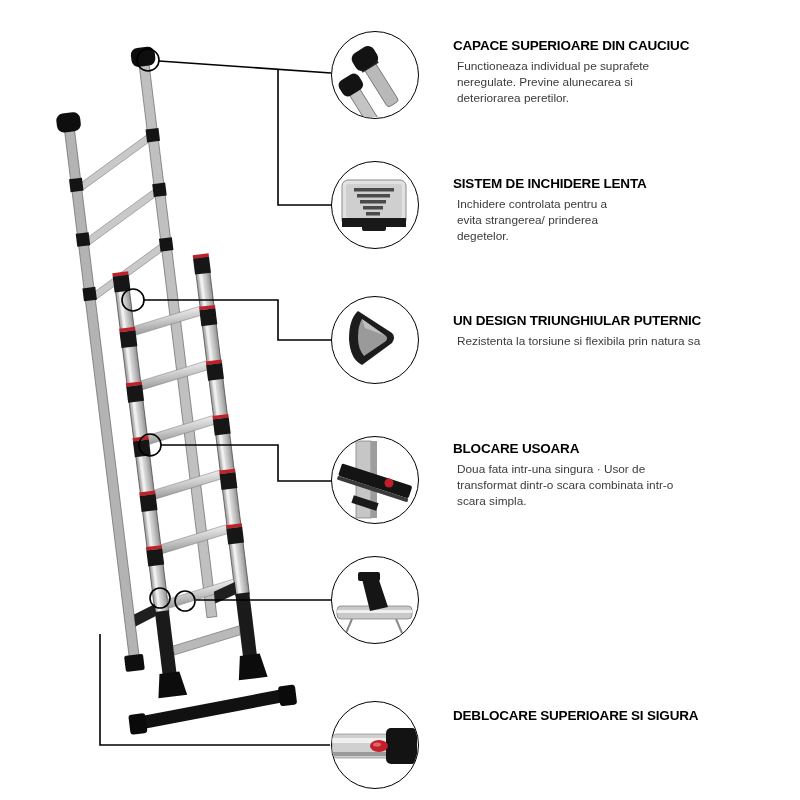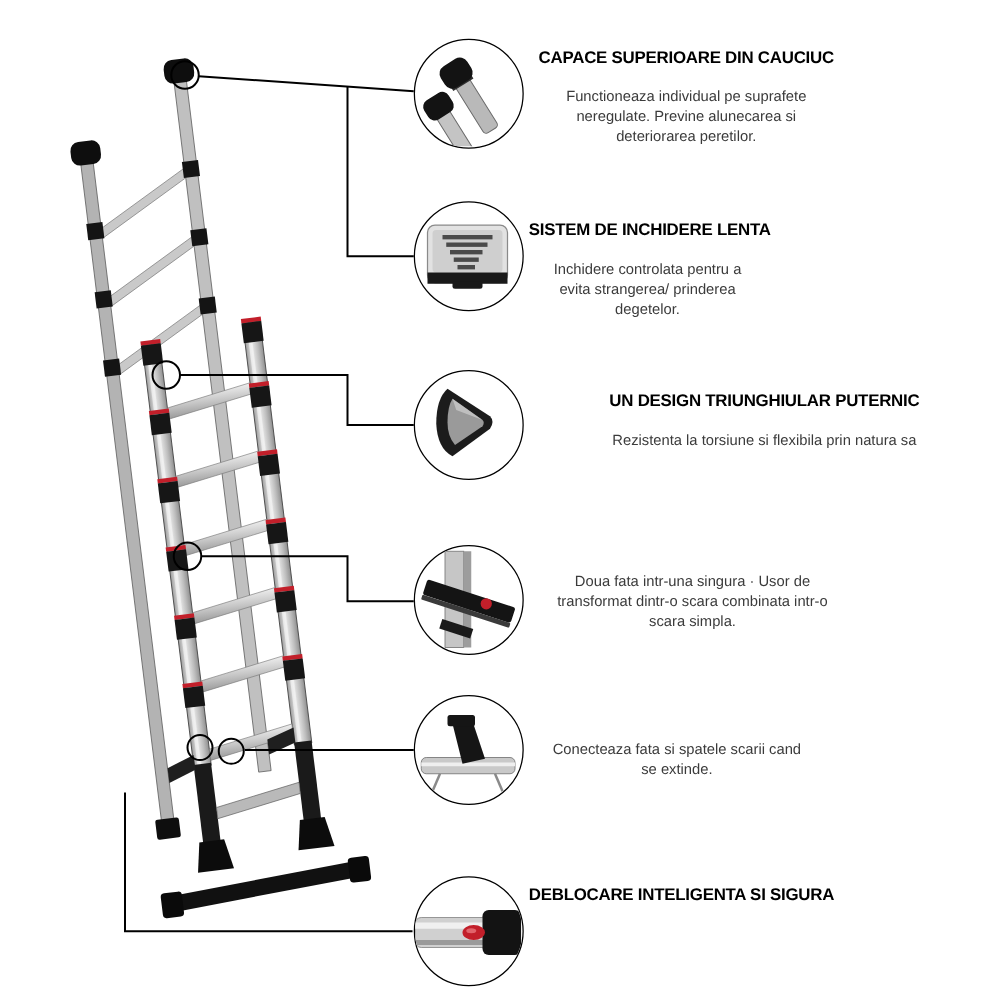--- a/index.html
+++ b/index.html
@@ -9,24 +9,24 @@
   .connectors{position:absolute;left:0;top:0;}
   .detail-circle{position:absolute;width:88px;height:88px;box-sizing:border-box;
     border:1.6px solid #000;border-radius:50%;background:#fff;overflow:hidden;}
   .detail-circle svg{display:block;}
   .c1{left:331px;top:31px}
   .c2{left:331px;top:161px}
   .c3{left:331px;top:296px}
   .c4{left:331px;top:436px}
   .c5{left:331px;top:556px}
   .c6{left:331px;top:701px}
-  .feature{position:absolute;left:423px;text-align:center;}
+  .feature{position:absolute;left:453px;}
   .feature h3{margin:0 0 5px;font-size:13.5px;font-weight:700;letter-spacing:-0.2px;
     white-space:nowrap;color:#000;}
-  .feature p{margin:16px;font-size:11.8px;line-height:1.36;color:#3b3b3b;}
+  .feature p{margin:4px;font-size:11.8px;line-height:1.36;color:#3b3b3b;}
   .f1{top:38px}  .f1 p{width:220px}
   .f2{top:176px} .f2 p{width:158px}
   .f3{top:313px} .f3 p{width:345px}
   .f4{top:441px} .f4 p{width:230px}
   .f5{top:575px} .f5 p{width:205px}
   .f6{top:708px} .f6 p{width:230px}
 </style>
 </head>
 <body>
 
@@ -206,22 +206,22 @@
   </div>
   <div class="feature f2">
     <h3>SISTEM DE INCHIDERE LENTA</h3>
     <p>Inchidere controlata pentru a evita strangerea/ prinderea degetelor.</p>
   </div>
   <div class="feature f3">
     <h3>UN DESIGN TRIUNGHIULAR PUTERNIC</h3>
     <p>Rezistenta la torsiune si flexibila prin natura sa</p>
   </div>
   <div class="feature f4">
+    <h3>BLOCARE USOARA</h3>
     <p>Doua fata intr-una singura · Usor de transformat dintr-o scara combinata intr-o scara simpla.</p>
   </div>
   <div class="feature f5">
-    <p>Conecteaza fata si spatele scarii cand se extinde.</p>
   </div>
   <div class="feature f6">
-    <h3>DEBLOCARE INTELIGENTA SI SIGURA</h3>
+    <h3>DEBLOCARE SUPERIOARE SI SIGURA</h3>
   </div>
 
 </div>
 
 </body></html>

